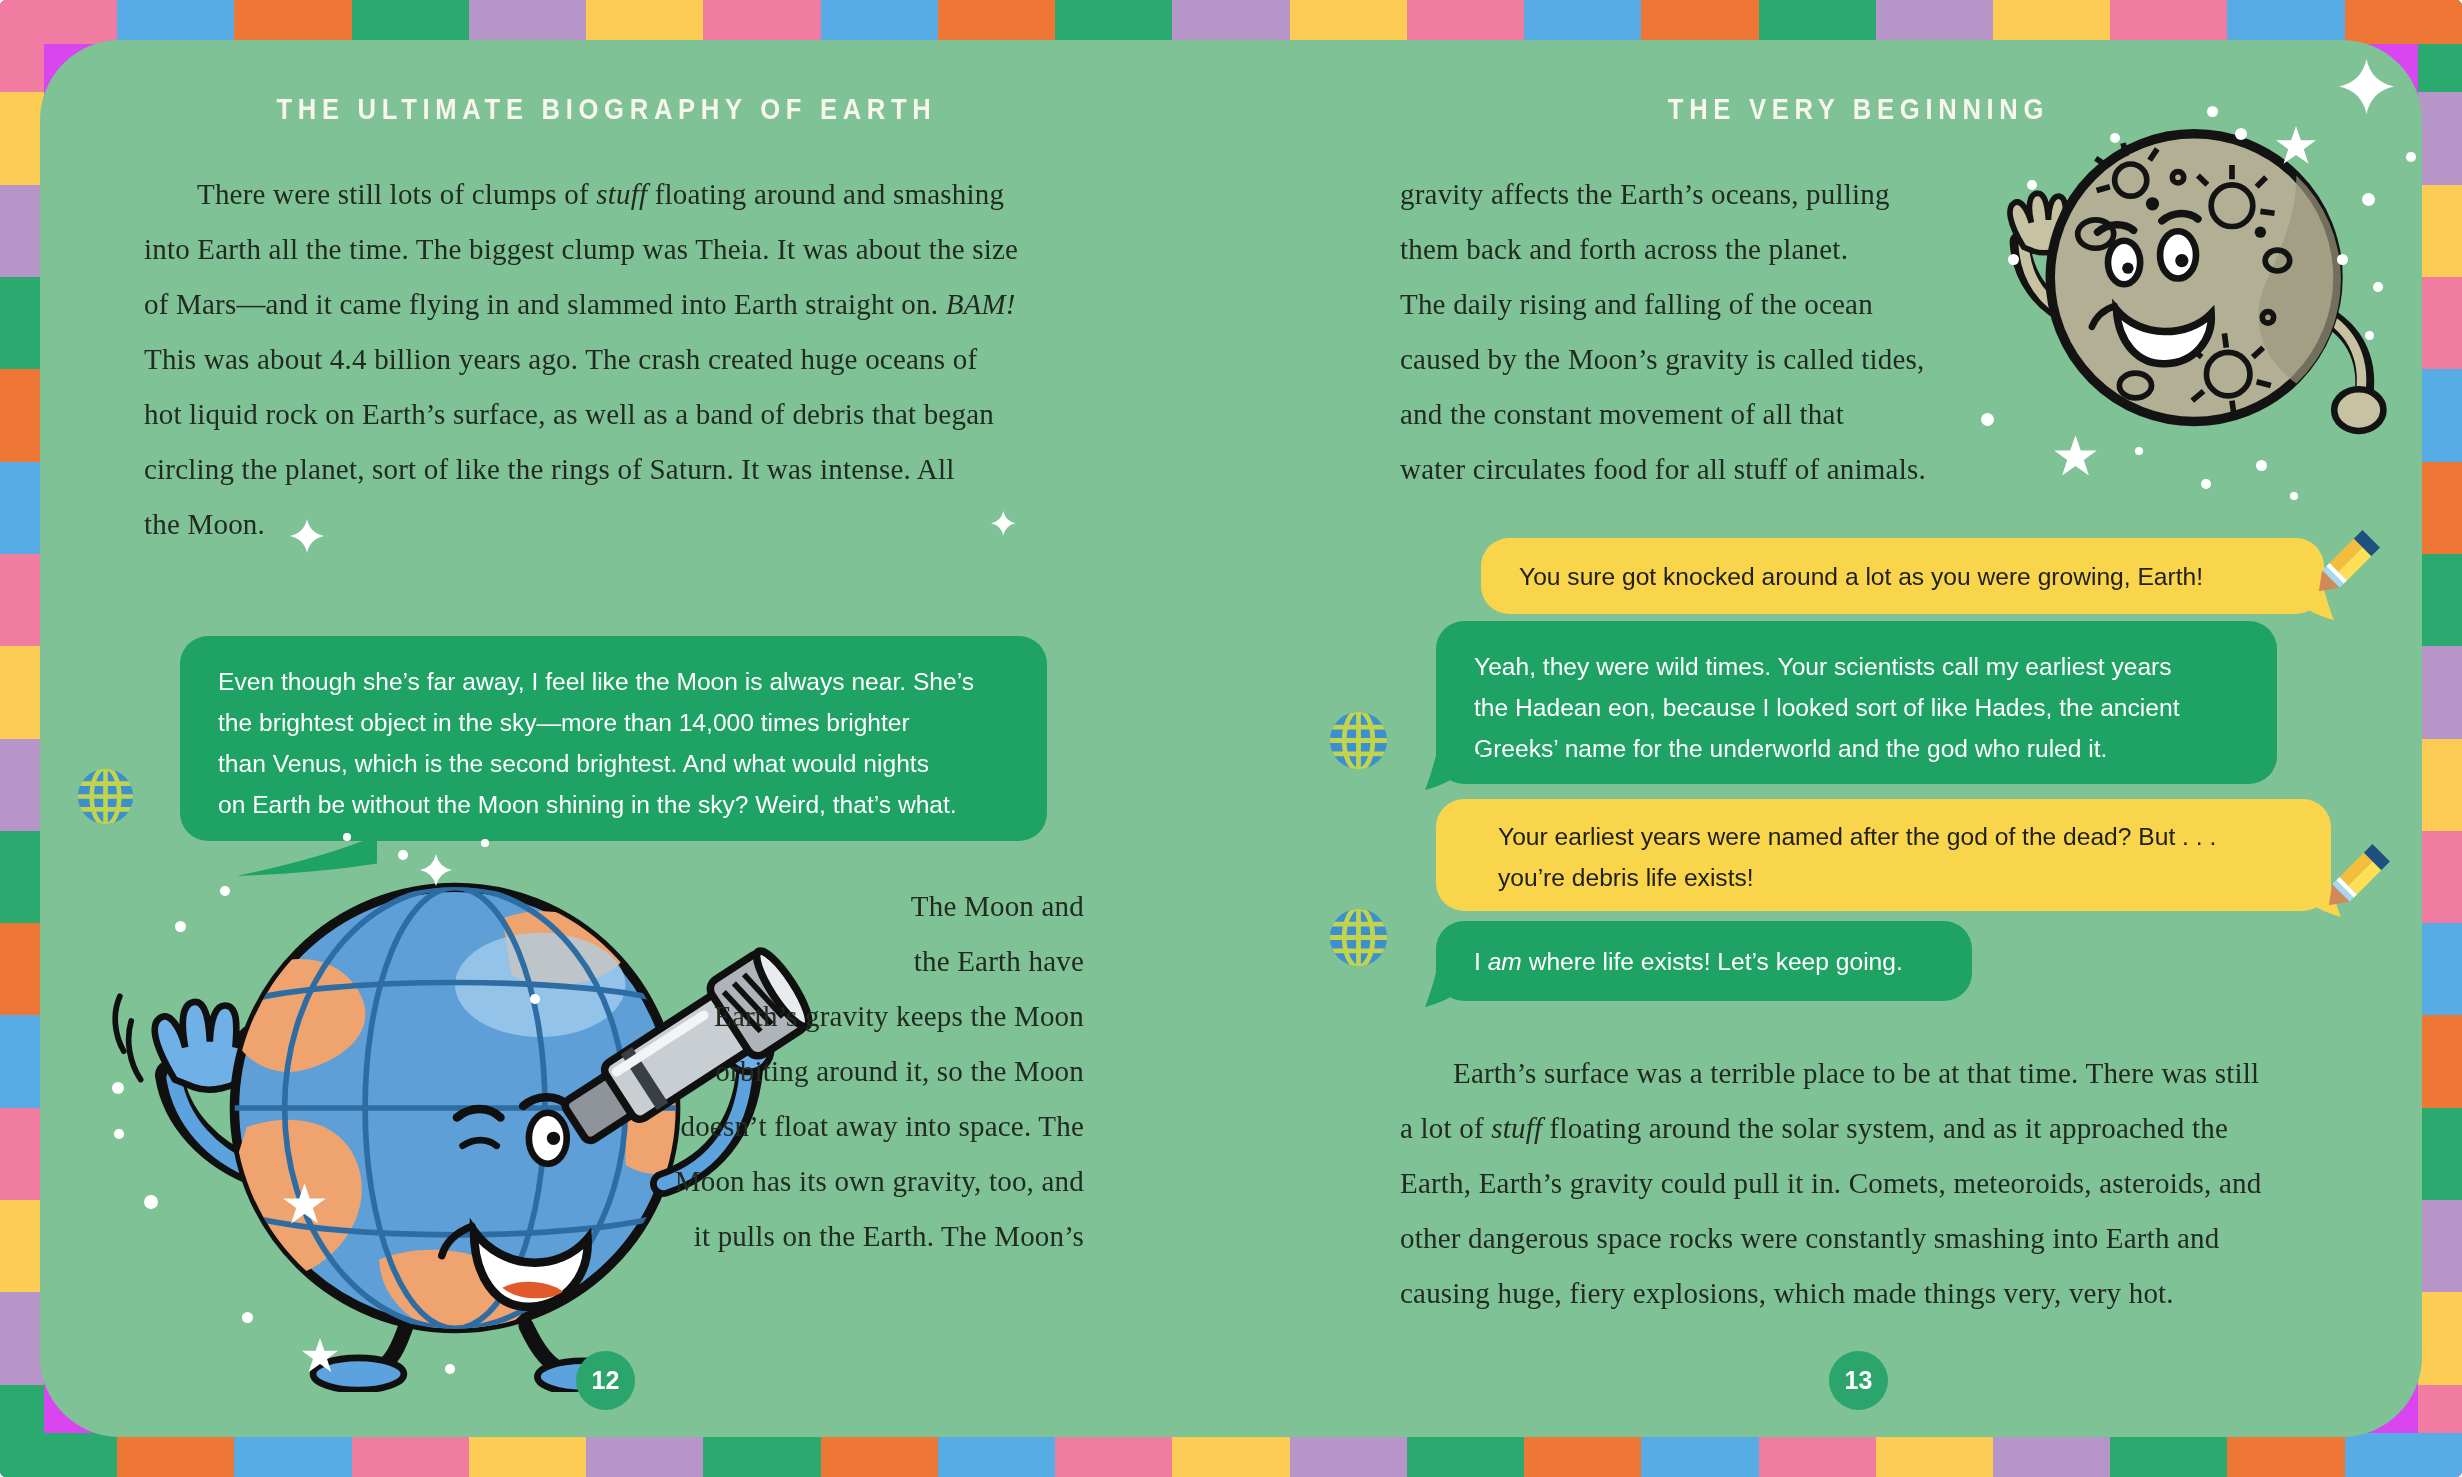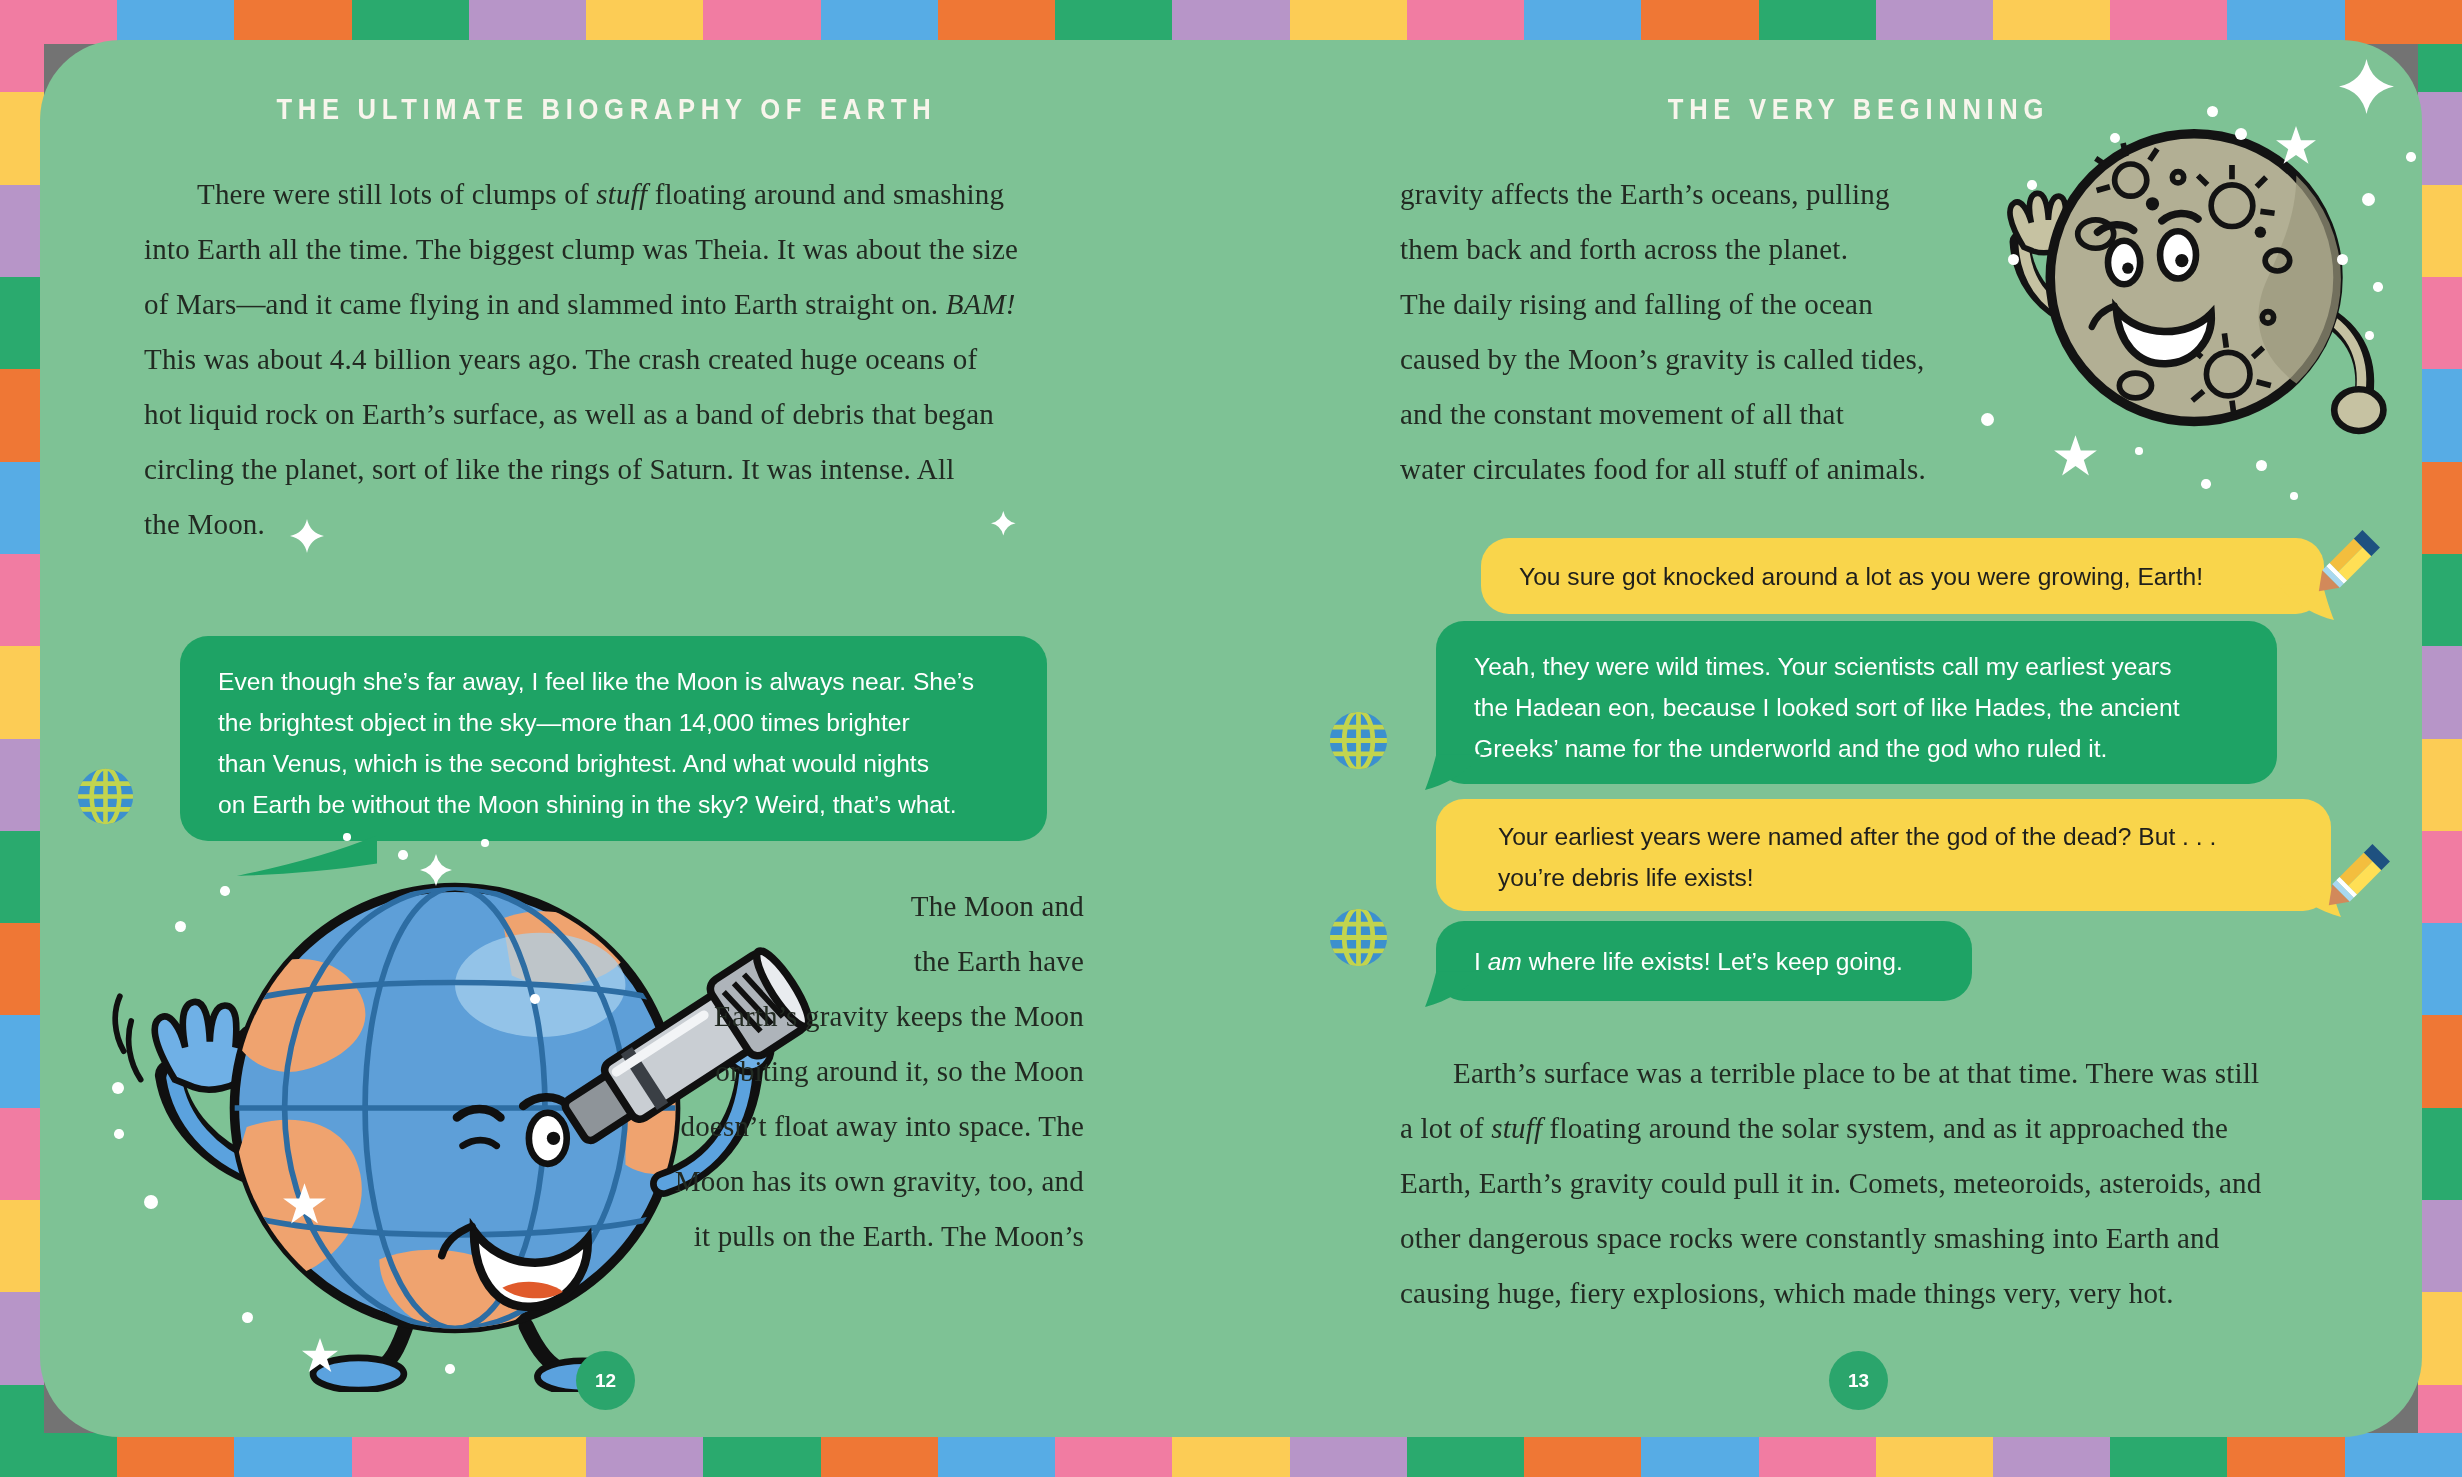--- a/index.html
+++ b/index.html
@@ -1,17 +1,17 @@
 <!DOCTYPE html>
 <html style="--page-green: #7EC295; --bubble-green: #1EA365; --chat-yellow: #F9D54B; --circle-green: #2BA56C; --ink: #222A22; --paper-white: #F8F5EC;font-size:15px"><head>
 <meta charset="utf-8">
 <style>
   html,body{margin:0;padding:0;background:#ffffff;}
-  .canvas{position:relative;width:2462px;height:1477px;overflow:hidden;background:#737373;
-          font-family:"Liberation Sans",sans-serif;}
+  .canvas{position:relative;width:2462px;height:1477px;overflow:hidden;background:#d946ef;
+          font-family:"Liberation Sans",sans-serif;border-radius:6px;}
   
   .bstrip{position:absolute;display:flex;z-index:1;}
   .bstrip.h{left:0;right:0;height:44px;flex-direction:row;}
   .bstrip.v{top:0;bottom:0;width:44px;flex-direction:column;}
   .bstrip.top{top:0;} .bstrip.bottom{bottom:0;}
   .bstrip.left{left:0;} .bstrip.right{right:0;}
   .bblock{flex:1;}
   
   .page-panel{position:absolute;left:40px;top:40px;right:40px;bottom:40px;
               background:var(--page-green);border-radius:80px;z-index:2;}
@@ -36,21 +36,21 @@
   .bubble .btext .tline{white-space:nowrap;font-size:24.6px;line-height:41px;}
   .bubble.green .btext .tline{color:#ffffff;}
   .bubble.yellow .btext .tline{color:#20201c;}
   .bubble.vcenter{display:flex;align-items:center;}
   .bubble.vcenter .btext{padding:0 28px 0 38px;}
   .tail{position:absolute;}
   .tail svg{display:block;}
   
   .pagenum{position:absolute;width:59px;height:59px;border-radius:50%;background:var(--circle-green);
            display:flex;align-items:center;justify-content:center;
-           color:#ffffff;font-weight:bold;font-size:19px;}
+           color:#ffffff;font-weight:bold;font-size:25px;}
   
   .dot{position:absolute;border-radius:50%;background:#ffffff;}
   .deco{position:absolute;}
   .avatar{position:absolute;}
   .pencil{position:absolute;}
 </style>
 </head>
 <body>
 
 <div class="canvas">

